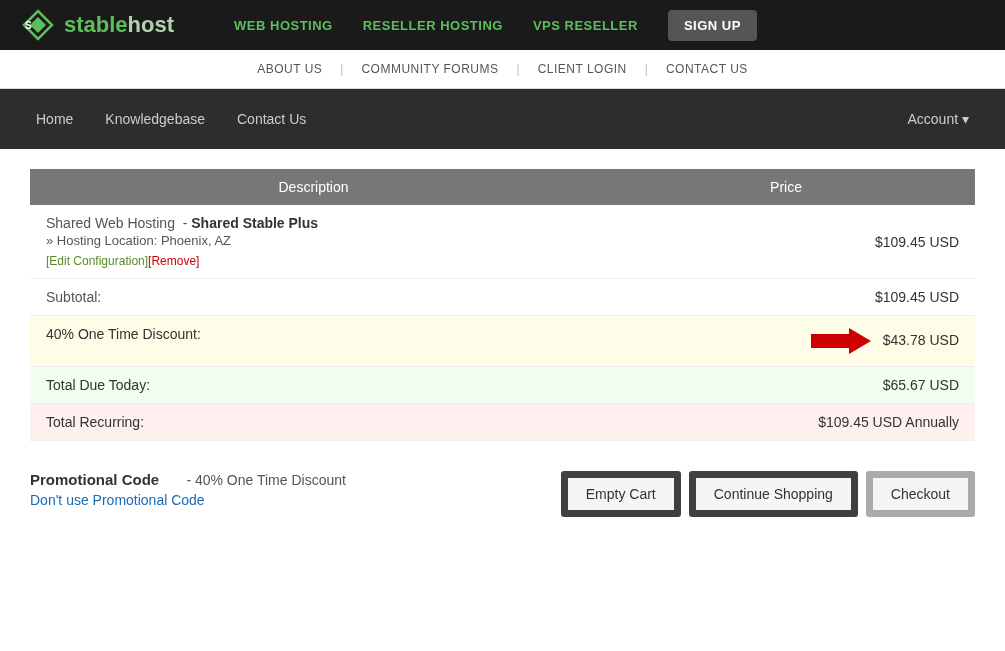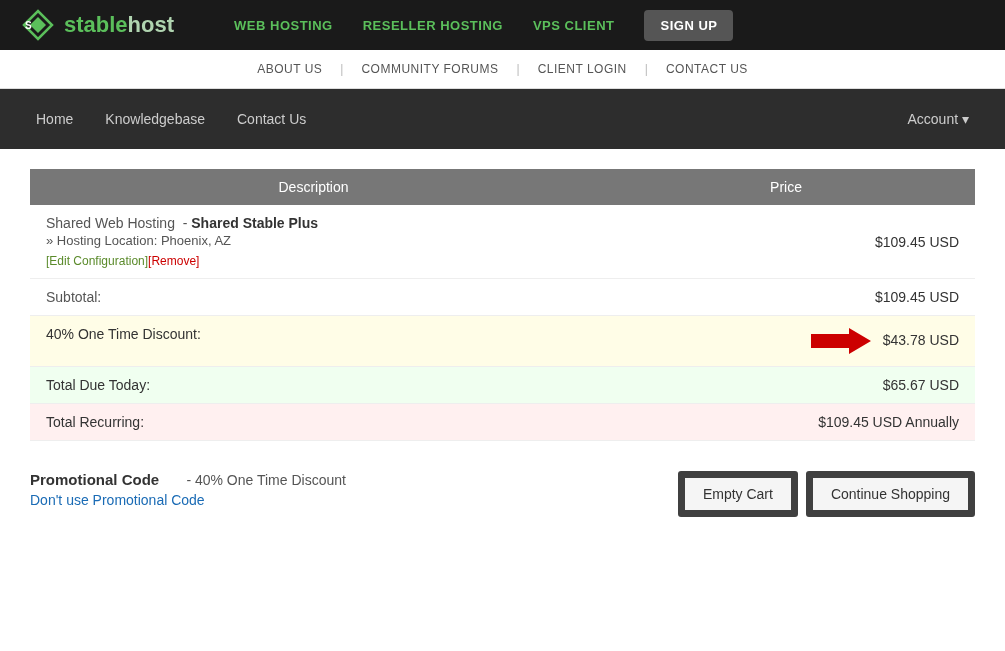--- a/index.html
+++ b/index.html
@@ -209,21 +209,21 @@
       <polygon points="10,18 18,10 26,18 18,26" fill="#5bbf5b"></polygon>
       <text x="5" y="22" font-size="10" fill="#fff" font-weight="bold">S</text>
     </svg>
     <span class="logo-text">
       <span>stable</span><span style="color:#b0d4b0">host</span>
     </span>
   </div>
   <nav class="top-nav">
     <a href="#">WEB HOSTING</a>
     <a href="#">RESELLER HOSTING</a>
-    <a href="#">VPS CLIENT</a>
+    <a href="#">VPS RESELLER</a>
     <a href="#" class="signup-btn">SIGN UP</a>
   </nav>
 </div>
 
 <div class="secondary-nav">
   <a href="#">ABOUT US</a>
   <span class="sep">|</span>
   <a href="#">COMMUNITY FORUMS</a>
   <span class="sep">|</span>
   <a href="#">CLIENT LOGIN</a>
@@ -297,15 +297,16 @@
 
   <div class="bottom-section">
     <div class="promo-section">
       <span class="promo-title">Promotional Code</span>
       <span class="promo-desc">&nbsp;&nbsp;&nbsp;&nbsp;&nbsp;&nbsp;<span>- 40% One Time Discount</span></span>
       <a href="#" class="promo-link">Don't use Promotional Code</a>
     </div>
     <div class="action-buttons">
       <button class="btn">Empty Cart</button>
       <button class="btn">Continue Shopping</button>
+      <button class="btn btn-checkout">Checkout</button>
     </div>
   </div>
 </div>
 
 </body></html>

